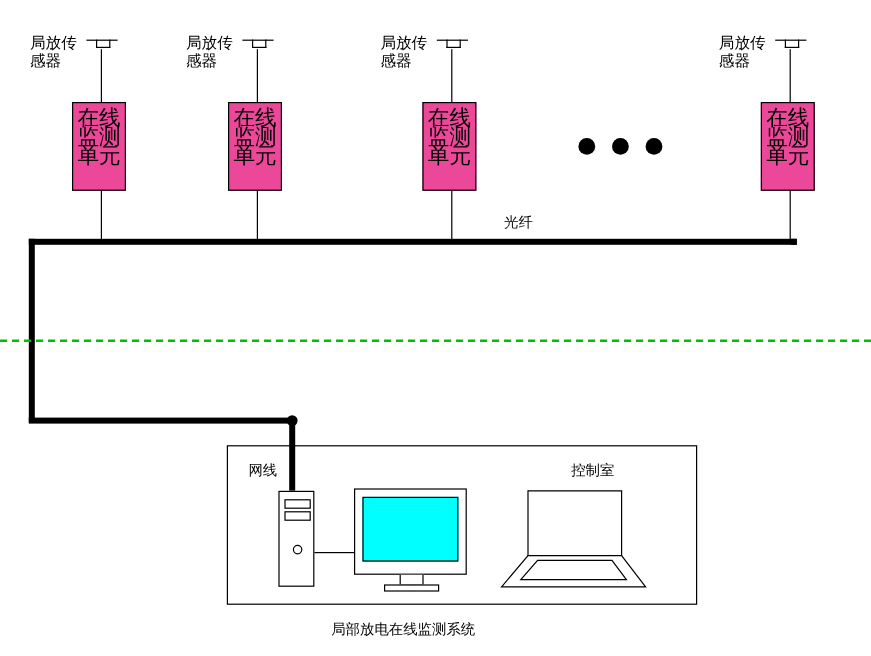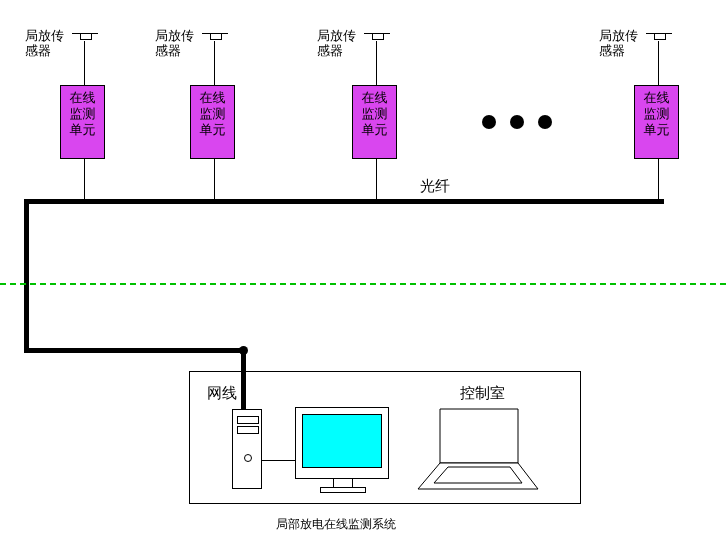--- a/index.html
+++ b/index.html
@@ -33,43 +33,43 @@
     top: 0;
     left: 8px;
     width: 10px;
     height: 6px;
     border: 1px solid #000;
     border-top: none;
   }
   .thin-line { background: #000; }
   .box {
     border: 1px solid #000;
-    background: #d946ef;
-    font-size: 13px;
+    background: #ec4899;
+    font-size: 18px;
     text-align: center;
     line-height: 16px;
     padding-top: 4px;
     box-sizing: border-box;
   }
   .dot {
     width: 14px;
     height: 14px;
     background: #000;
     border-radius: 50%;
   }
   .thick { background: #000; }
   .dash-line {
     border-top: 2px dashed #00c000;
     height: 0;
   }
   .ctrl-room {
     border: 1px solid #000;
     box-sizing: border-box;
   }
-  .label { font-size: 15px; }
+  .label { font-size: 12px; }
   .title { font-size: 12px; }
   .tower {
     border: 1px solid #000;
     box-sizing: border-box;
     background: #fff;
   }
   .monitor-body {
     border: 1px solid #000;
     box-sizing: border-box;
     background: #fff;
@@ -130,21 +130,21 @@
 <div class="abs thick" style="left:24px; top:348px; width:222px; height:5px;"></div>
 
 <div class="abs thick" style="left:241px; top:348px; width:5px; height:61px;"></div>
 
 <div class="abs" style="left:239px; top:346px; width:9px; height:9px; background:#000; border-radius:50%;"></div>
 
 <div class="abs dash-line" style="left:0px; top:283px; width:726px;"></div>
 
 <div class="abs ctrl-room" style="left:189px; top:371px; width:392px; height:133px;"></div>
 <div class="abs label" style="left:207px; top:384px;">网线</div>
-<div class="abs label" style="left:460px; top:384px;">控制室</div>
+<div class="abs label" style="left:476px; top:384px;">控制室</div>
 
 <div class="abs tower" style="left:232px; top:409px; width:30px; height:80px;">
   <div class="abs" style="left:4px; top:6px; width:20px; height:6px; border:1px solid #000;"></div>
   <div class="abs" style="left:4px; top:16px; width:20px; height:6px; border:1px solid #000;"></div>
   <div class="abs" style="left:11px; top:44px; width:6px; height:6px; border:1px solid #000; border-radius:50%;"></div>
 </div>
 
 <div class="abs thin-line" style="left:262px; top:460px; width:33px; height:1px;"></div>
 
 <div class="abs monitor-body" style="left:295px; top:407px; width:94px; height:72px;">

